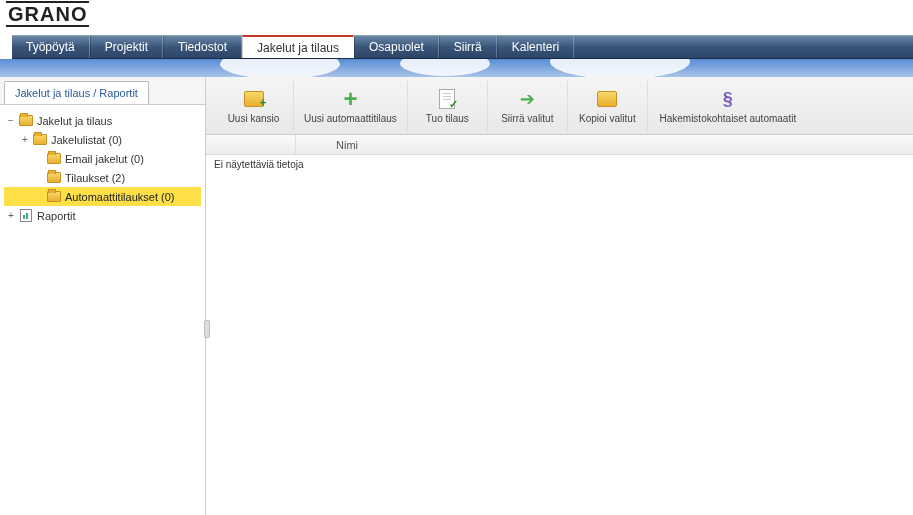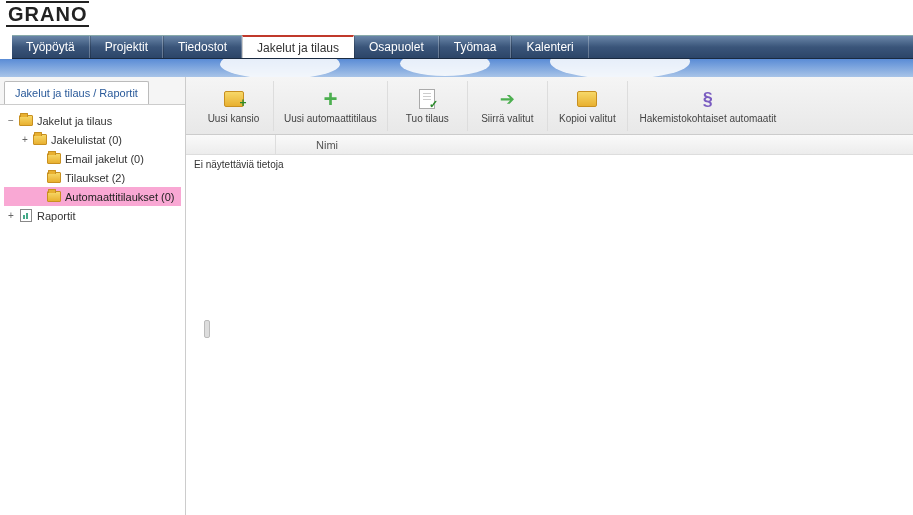--- a/index.html
+++ b/index.html
@@ -67,21 +67,21 @@
   border-radius: 50%;
 }
 .c1 { width: 120px; height: 30px; top: -10px; left: 220px; }
 .c2 { width: 90px; height: 25px; top: -8px; left: 400px; }
 .c3 { width: 140px; height: 35px; top: -15px; left: 550px; }
 .main {
   display: flex;
   height: calc(515px - 35px - 24px - 18px);
 }
 .sidebar {
-  width: 186px;
+  width: 206px;
   border-right: 1px solid #ccc;
   background: #fff;
   display: flex;
   flex-direction: column;
 }
 .sidebar-tab {
   display: flex;
   border-bottom: 1px solid #ccc;
   padding: 4px 4px 0 4px;
   background: #f5f5f5;
@@ -152,21 +152,21 @@
 .report-icon::after {
   content: '';
   position: absolute;
   bottom: 2px; left: 2px;
   width: 2px; height: 4px;
   background: #4a8;
   box-shadow: 3px 0 0 #4a8, 3px -2px 0 #4a8;
 }
 .tree-label { font-size: 11px; color: #333; }
 .tree-row.selected {
-  background: #f9a8d4;
+  background: #fde047;
 }
 .tree-row.selected .tree-label { color: #222; }
 .indent-1 { padding-left: 14px; }
 .indent-2 { padding-left: 28px; }
 .content {
   flex: 1;
   display: flex;
   flex-direction: column;
   background: #fff;
 }
@@ -293,21 +293,21 @@
 <div class="header">
   <span class="logo">GRANO</span>
 </div>
 
 <div class="nav">
   <div class="nav-item">Työpöytä</div>
   <div class="nav-item">Projektit</div>
   <div class="nav-item">Tiedostot</div>
   <div class="nav-item active">Jakelut ja tilaus</div>
   <div class="nav-item">Osapuolet</div>
-  <div class="nav-item">Työmaa</div>
+  <div class="nav-item">Siirrä</div>
   <div class="nav-item">Kalenteri</div>
 </div>
 
 <div class="sky">
   <div class="cloud c1"></div>
   <div class="cloud c2"></div>
   <div class="cloud c3"></div>
 </div>
 
 <div class="main">

